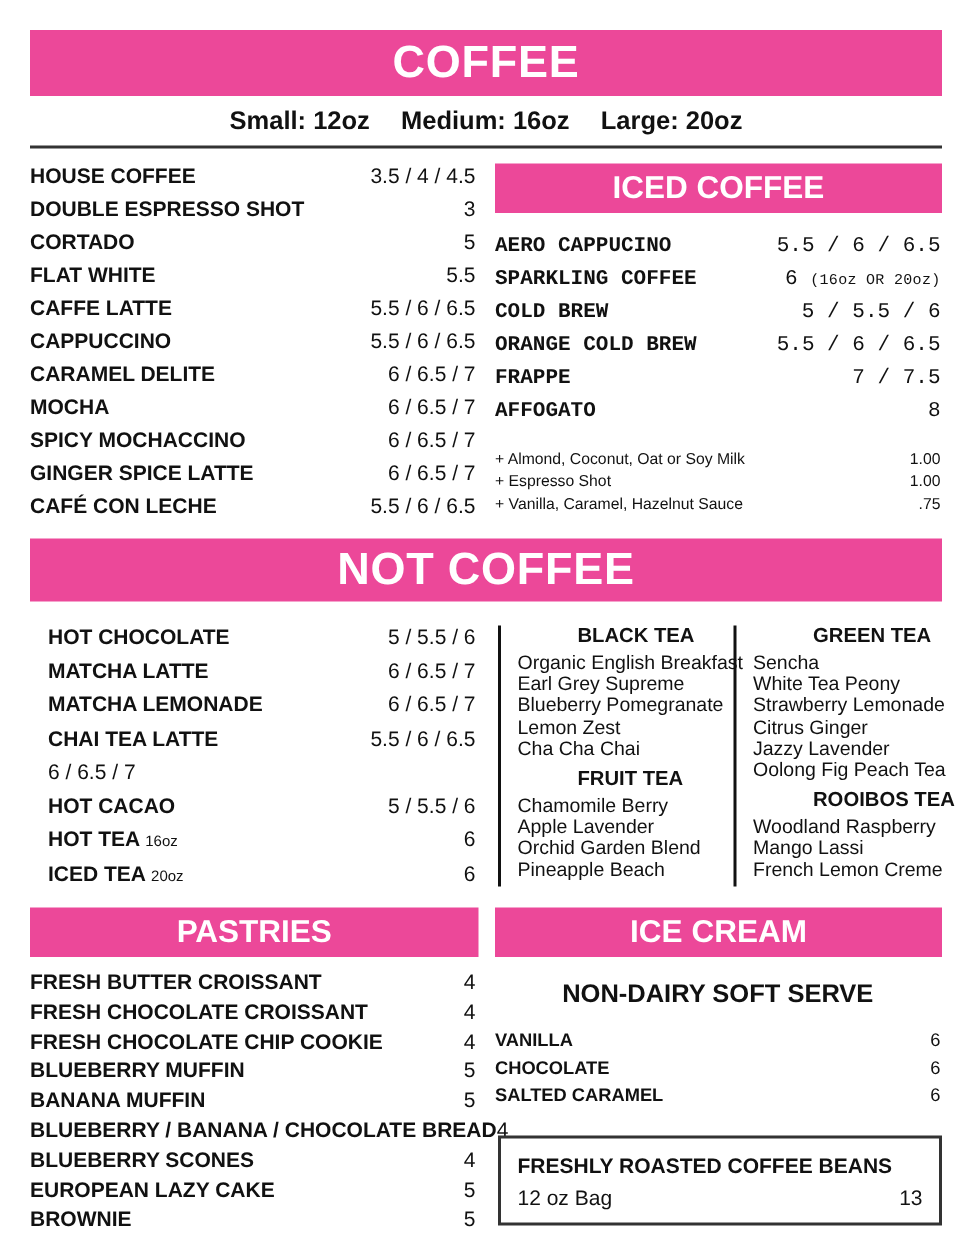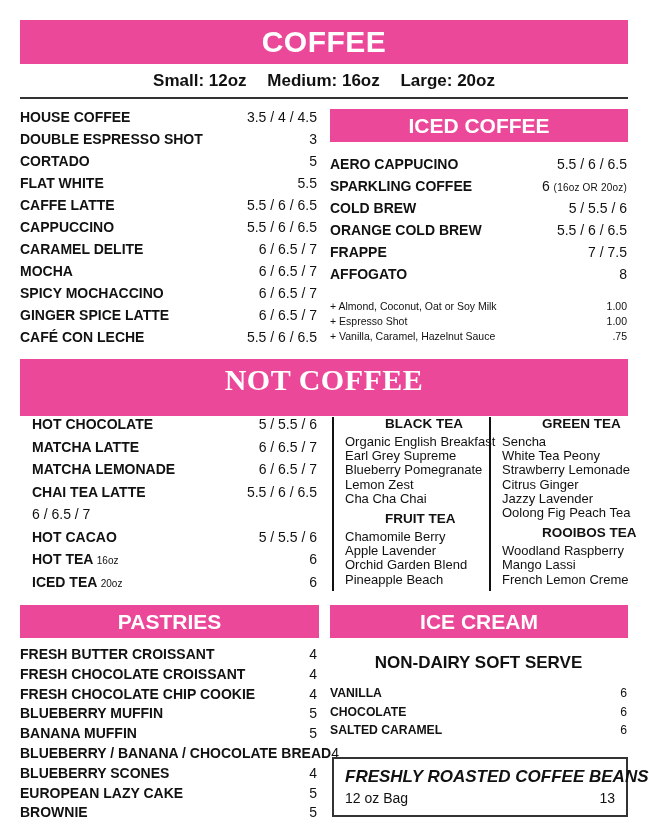--- a/index.html
+++ b/index.html
@@ -16,21 +16,21 @@
 
   .list { position: absolute; }
   .row { display: flex; justify-content: space-between; align-items: baseline; white-space: nowrap; text-align: center; }
   .row .name { font-weight: bold; }
   .row .price { font-weight: normal; }
 
   .coffee-list { left: 20px; width: 297px; top: 106px; }
   .coffee-list .row { height: 22px; font-size: 14px; line-height: 22px; }
 
   .iced-list { left: 330px; width: 297px; top: 153px; }
-  .iced-list .row { height: 22px; font-size: 14px; line-height: 22px; }
+  .iced-list .row { height: 22px; font-size: 14px; line-height: 22px; font-family: Liberation Mono, monospace; }
   .iced-list .price small { font-size: 10px; letter-spacing: 0.2px; }
 
   .addons { position: absolute; left: 330px; width: 297px; top: 299px; }
   .addons .row { height: 15px; font-size: 10.5px; line-height: 15px; }
   .addons .name { font-weight: normal; }
 
   .notcoffee-list { left: 20px; width: 297px; top: 413px; }
   .notcoffee-list .row { height: 22.5px; font-size: 14px; line-height: 22.5px; margin-left: 12px; }
   .notcoffee-list .name small { font-size: 10px; font-weight: normal; }
 
@@ -41,21 +41,21 @@
   .tea-col .gap { height: 4px; }
 
   .pastry-list { left: 20px; width: 297px; top: 645px; }
   .pastry-list .row { height: 19.8px; font-size: 14px; line-height: 19.8px; }
 
   .softserve-title { position: absolute; left: 330px; width: 297px; top: 652px; text-align: center; font-weight: bold; font-size: 17px; line-height: 22px; }
   .icecream-list { left: 330px; width: 297px; top: 684px; }
   .icecream-list .row { height: 18.5px; font-size: 12.2px; line-height: 18.5px; }
 
   .beans-box { position: absolute; left: 332px; top: 757px; width: 296px; height: 60px; border: 2px solid #333; padding: 8px 11px 0 11px; }
-  .beans-box .title { font-weight: bold; font-size: 17px; line-height: 20px; white-space: nowrap; font-style: italic; }
+  .beans-box .title { font-weight: bold; font-size: 14px; line-height: 20px; white-space: nowrap; }
   .beans-box .row { font-size: 14px; line-height: 22px; }
   .beans-box .row .name { font-weight: normal; }
 </style>
 </head>
 <body>
 
 <div class="banner banner-xl">COFFEE</div>
 <div class="sizes">
   <span>Small: 12oz</span>
   <span>Medium: 16oz</span>
@@ -145,21 +145,21 @@
   <div class="row">
       <span class="name">+ Espresso Shot</span>
       <span class="price">1.00</span>
     </div>
   <div class="row">
       <span class="name">+ Vanilla, Caramel, Hazelnut Sauce</span>
       <span class="price">.75</span>
     </div>
 </div>
 
-<div class="banner banner-xl" style="top:359px; height:57px; line-height:42px;font-family:Liberation Serif, serif;">NOT COFFEE</div>
+<div class="banner banner-xl" style="top:359px; height:42px; line-height:42px;">NOT COFFEE</div>
 <div class="list notcoffee-list">
   <div class="row">
       <span class="name"><span>HOT CHOCOLATE</span></span>
       <span class="price">5 / 5.5 / 6</span>
     </div>
   <div class="row">
       <span class="name"><span>MATCHA LATTE</span></span>
       <span class="price">6 / 6.5 / 7</span>
     </div>
   <div class="row">

